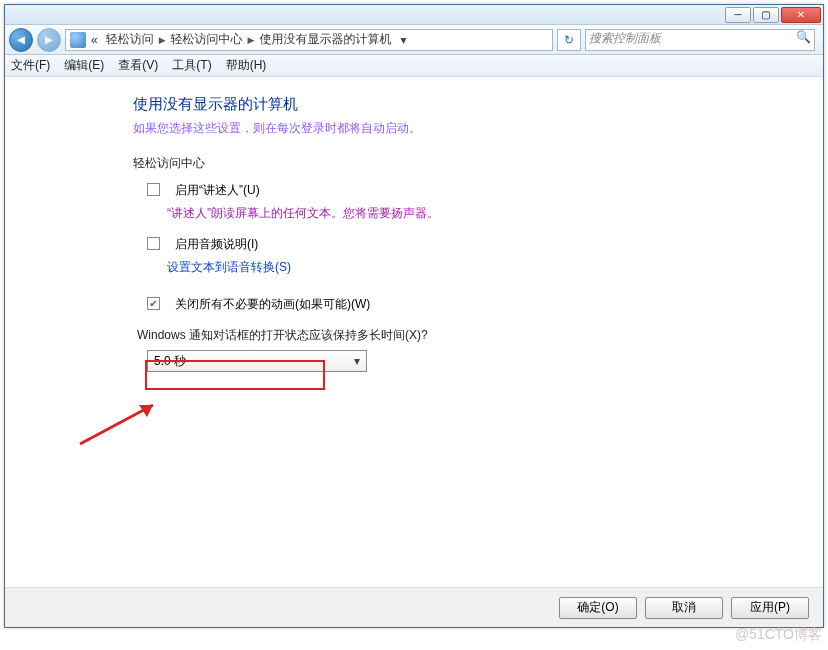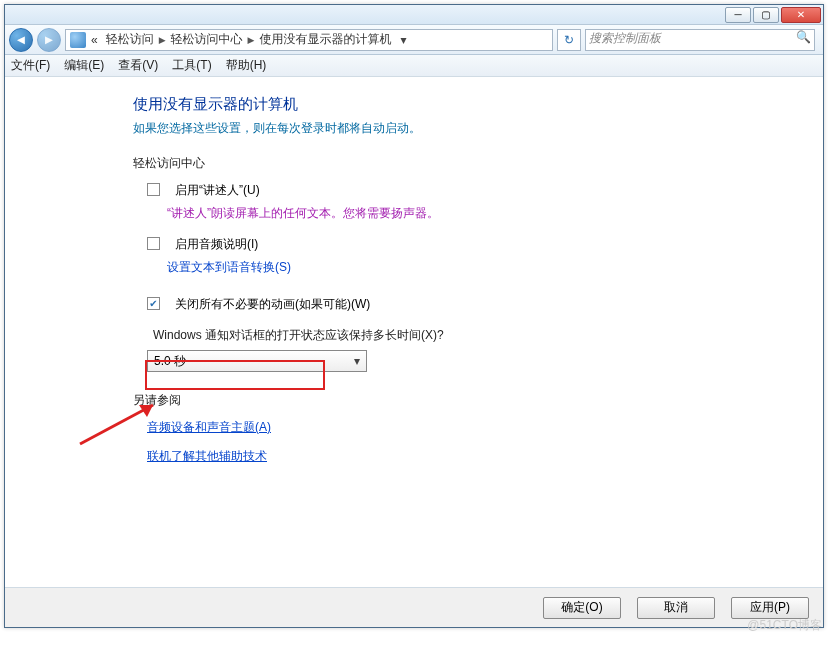--- a/index.html
+++ b/index.html
@@ -16,35 +16,35 @@
   .ctxt{color:#333;padding:0 3px}
   .csep{color:#555;font-size:9px}
   .cdrop{width:14px;text-align:center;color:#444}
   .refresh{width:24px;height:22px;border:1px solid #a7b7c7;background:#fff;display:flex;align-items:center;justify-content:center;color:#2a6fb0}
   .search{width:230px;height:22px;border:1px solid #a7b7c7;background:#fff;display:flex;align-items:flex-start;padding:0 3px;color:#888;font-style:italic}
   .search .sicon{margin-left:auto;color:#5a7fa7;font-style:normal}
   .menubar{height:22px;background:linear-gradient(#f5f9fc,#e8eff6);border-bottom:1px solid #d0dbe4;display:flex;align-items:center;padding:8px 6px;gap:14px}
   .menubar span{color:#222}
   .content{flex:1;overflow:auto;padding:18px 0 18px 128px;position:relative}
   h2{color:#003399;font-size:15px;font-weight:normal;margin-bottom:6px}
-  .sub{color:#0369a1;margin-bottom:18px}
+  .sub{color:#8b5cf6;margin-bottom:18px}
   .grp{margin-bottom:20px}
   .glbl{color:#222;margin-bottom:10px}
   .row{display:flex;align-items:flex-start;gap:15px;margin-left:14px;margin-bottom:6px}
   .cb{width:13px;height:13px;border:1px solid #888;background:#fff;flex-shrink:0;margin-top:1px;display:flex;align-items:center;justify-content:center;font-size:10px;color:#2a6fb0}
   .desc{margin-left:34px;color:#a21caf;margin-bottom:14px}
   .link{color:#0645cc;margin-left:34px;display:inline-block;cursor:pointer}
   .link.u{text-decoration:underline}
   .redbox2{position:absolute;border:2px solid #d22;pointer-events:none;left:140px;top:283px;width:180px;height:30px}
   .arrow{position:absolute;left:70px;top:322px;pointer-events:none}
   .sel{width:220px;height:22px;border:1px solid #888;background:linear-gradient(#fff,#eee);margin-left:14px;display:flex;align-items:center;padding:8px 6px;margin-top:6px}
   .sel .dd{margin-left:auto;color:#444}
-  .btnbar{height:40px;border-top:1px solid #d0dbe4;background:#f0f0f0;display:flex;align-items:center;justify-content:flex-end;padding:16px 14px;gap:16px}
+  .btnbar{height:40px;border-top:1px solid #d0dbe4;background:#f0f0f0;display:flex;align-items:center;justify-content:flex-end;padding:16px 14px;gap:8px}
   .btn{min-width:78px;height:22px;border:1px solid #888;background:linear-gradient(#fdfdfd,#e3e3e3);border-radius:2px;display:flex;align-items:center;justify-content:center}
-  .watermark{position:absolute;right:6px;bottom:16px;color:#ccc;font-size:12px}
+  .watermark{position:absolute;right:6px;bottom:6px;color:#ccc;font-size:14px}
 </style>
 </head>
 <body>
 
 <div class="win">
   <div class="titlebar">
     <div class="wbtn">─</div>
     <div class="wbtn">▢</div>
     <div class="wbtn close">✕</div>
   </div>
@@ -94,32 +94,27 @@
         <span>启用音频说明(I)</span>
       </div>
       <span class="link">设置文本到语音转换(S)</span>
     </div>
 
     <div class="grp">
       <div class="row">
         <div class="cb">✔</div>
         <span>关闭所有不必要的动画(如果可能)(W)</span>
       </div>
-      <div style="margin-left:20px;margin-top:14px;color:#222">Windows 通知对话框的打开状态应该保持多长时间(X)?</div>
+      <div style="margin-left:4px;margin-top:14px;color:#222">Windows 通知对话框的打开状态应该保持多长时间(X)?</div>
       <div class="sel">
         <span>5.0 秒</span>
         <span class="dd">▾</span>
       </div>
     </div>
 
-    <div class="grp">
-      <div class="glbl">另请参阅</div>
-      <div style="margin-left:14px;margin-bottom:12px"><span class="link u" style="margin-left:0">音频设备和声音主题(A)</span></div>
-      <div style="margin-left:14px"><span class="link u" style="margin-left:0">联机了解其他辅助技术</span></div>
-    </div>
 
     <div class="redbox2"></div>
     <svg class="arrow" width="90" height="50">
       <line x1="5" y1="45" x2="78" y2="6" stroke="#d22" stroke-width="3"></line>
       <polygon points="78,6 64,6 72,18" fill="#d22"></polygon>
     </svg>
   </div>
 
   <div class="btnbar">
     <div class="btn">确定(O)</div>

